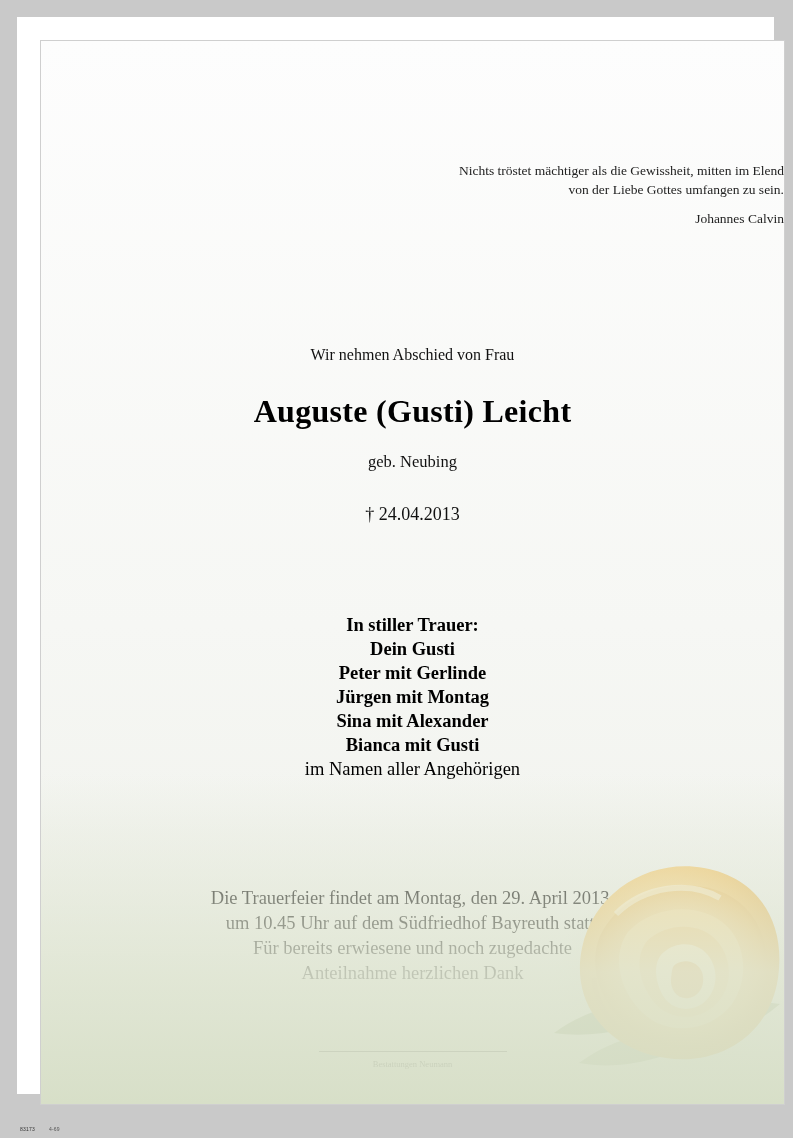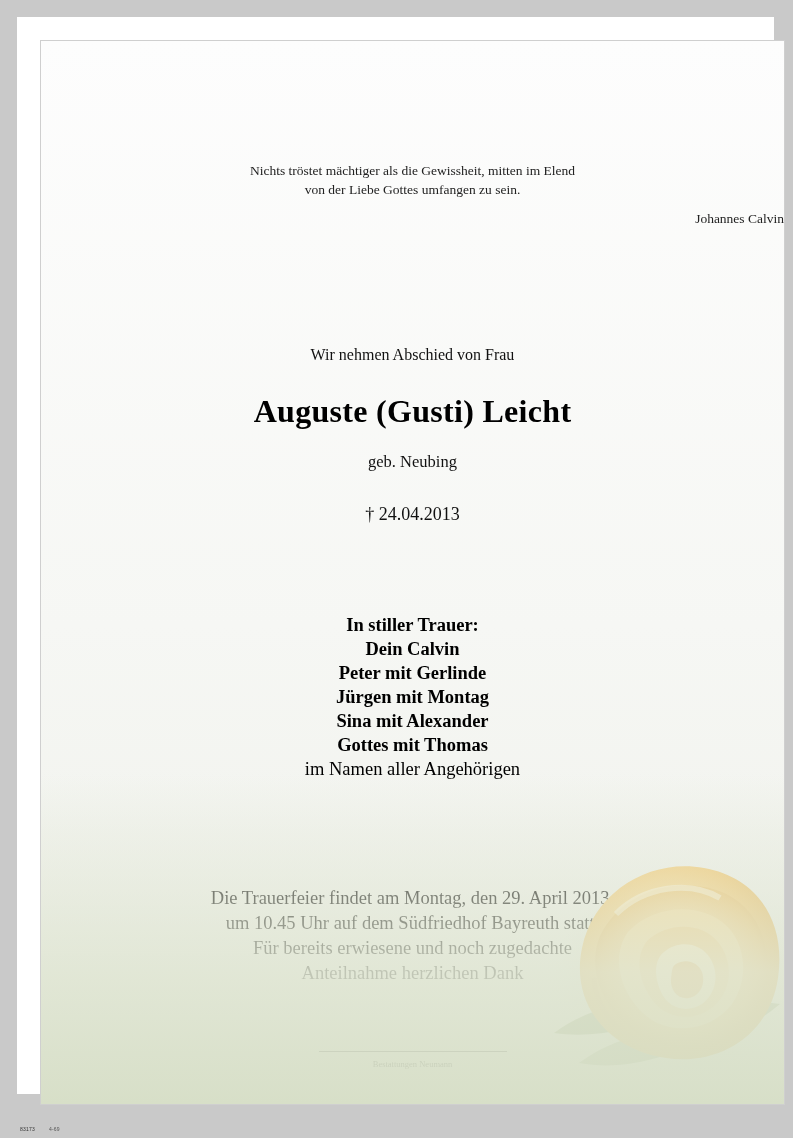--- a/index.html
+++ b/index.html
@@ -65,20 +65,21 @@
   }
 
   .quote {
     position: absolute;
     top: 120px;
     left: 0;
     right: 0;
     font-size: 13.5px;
     line-height: 19px;
     color: #222;
+    text-align: right;
   }
   .quote-author {
     position: absolute;
     top: 170px;
     left: 0;
     right: 0;
     font-size: 13.5px;
     color: #222;
     text-align: right;
   }
@@ -211,25 +212,25 @@
         <div class="name">Auguste (Gusti) Leicht</div>
 
         <div class="maiden">geb. Neubing</div>
 
         <div class="dates">
           <div>† 24.04.2013</div>
         </div>
 
         <div class="mourners">
           <div>In stiller Trauer:</div>
-          <div>Dein Calvin</div>
+          <div>Dein Gusti</div>
           <div>Peter mit Gerlinde</div>
           <div>Jürgen mit Montag</div>
           <div>Sina mit Alexander</div>
-          <div>Gottes mit Thomas</div>
+          <div>Bianca mit Gusti</div>
           <div class="plain">im Namen aller Angehörigen</div>
         </div>
 
         <div class="ceremony">
           <div>Die Trauerfeier findet am Montag, den 29. April 2013,</div>
           <div>um 10.45 Uhr auf dem Südfriedhof Bayreuth statt.</div>
           <div>Für bereits erwiesene und noch zugedachte</div>
           <div>Anteilnahme herzlichen Dank</div>
         </div>
 

